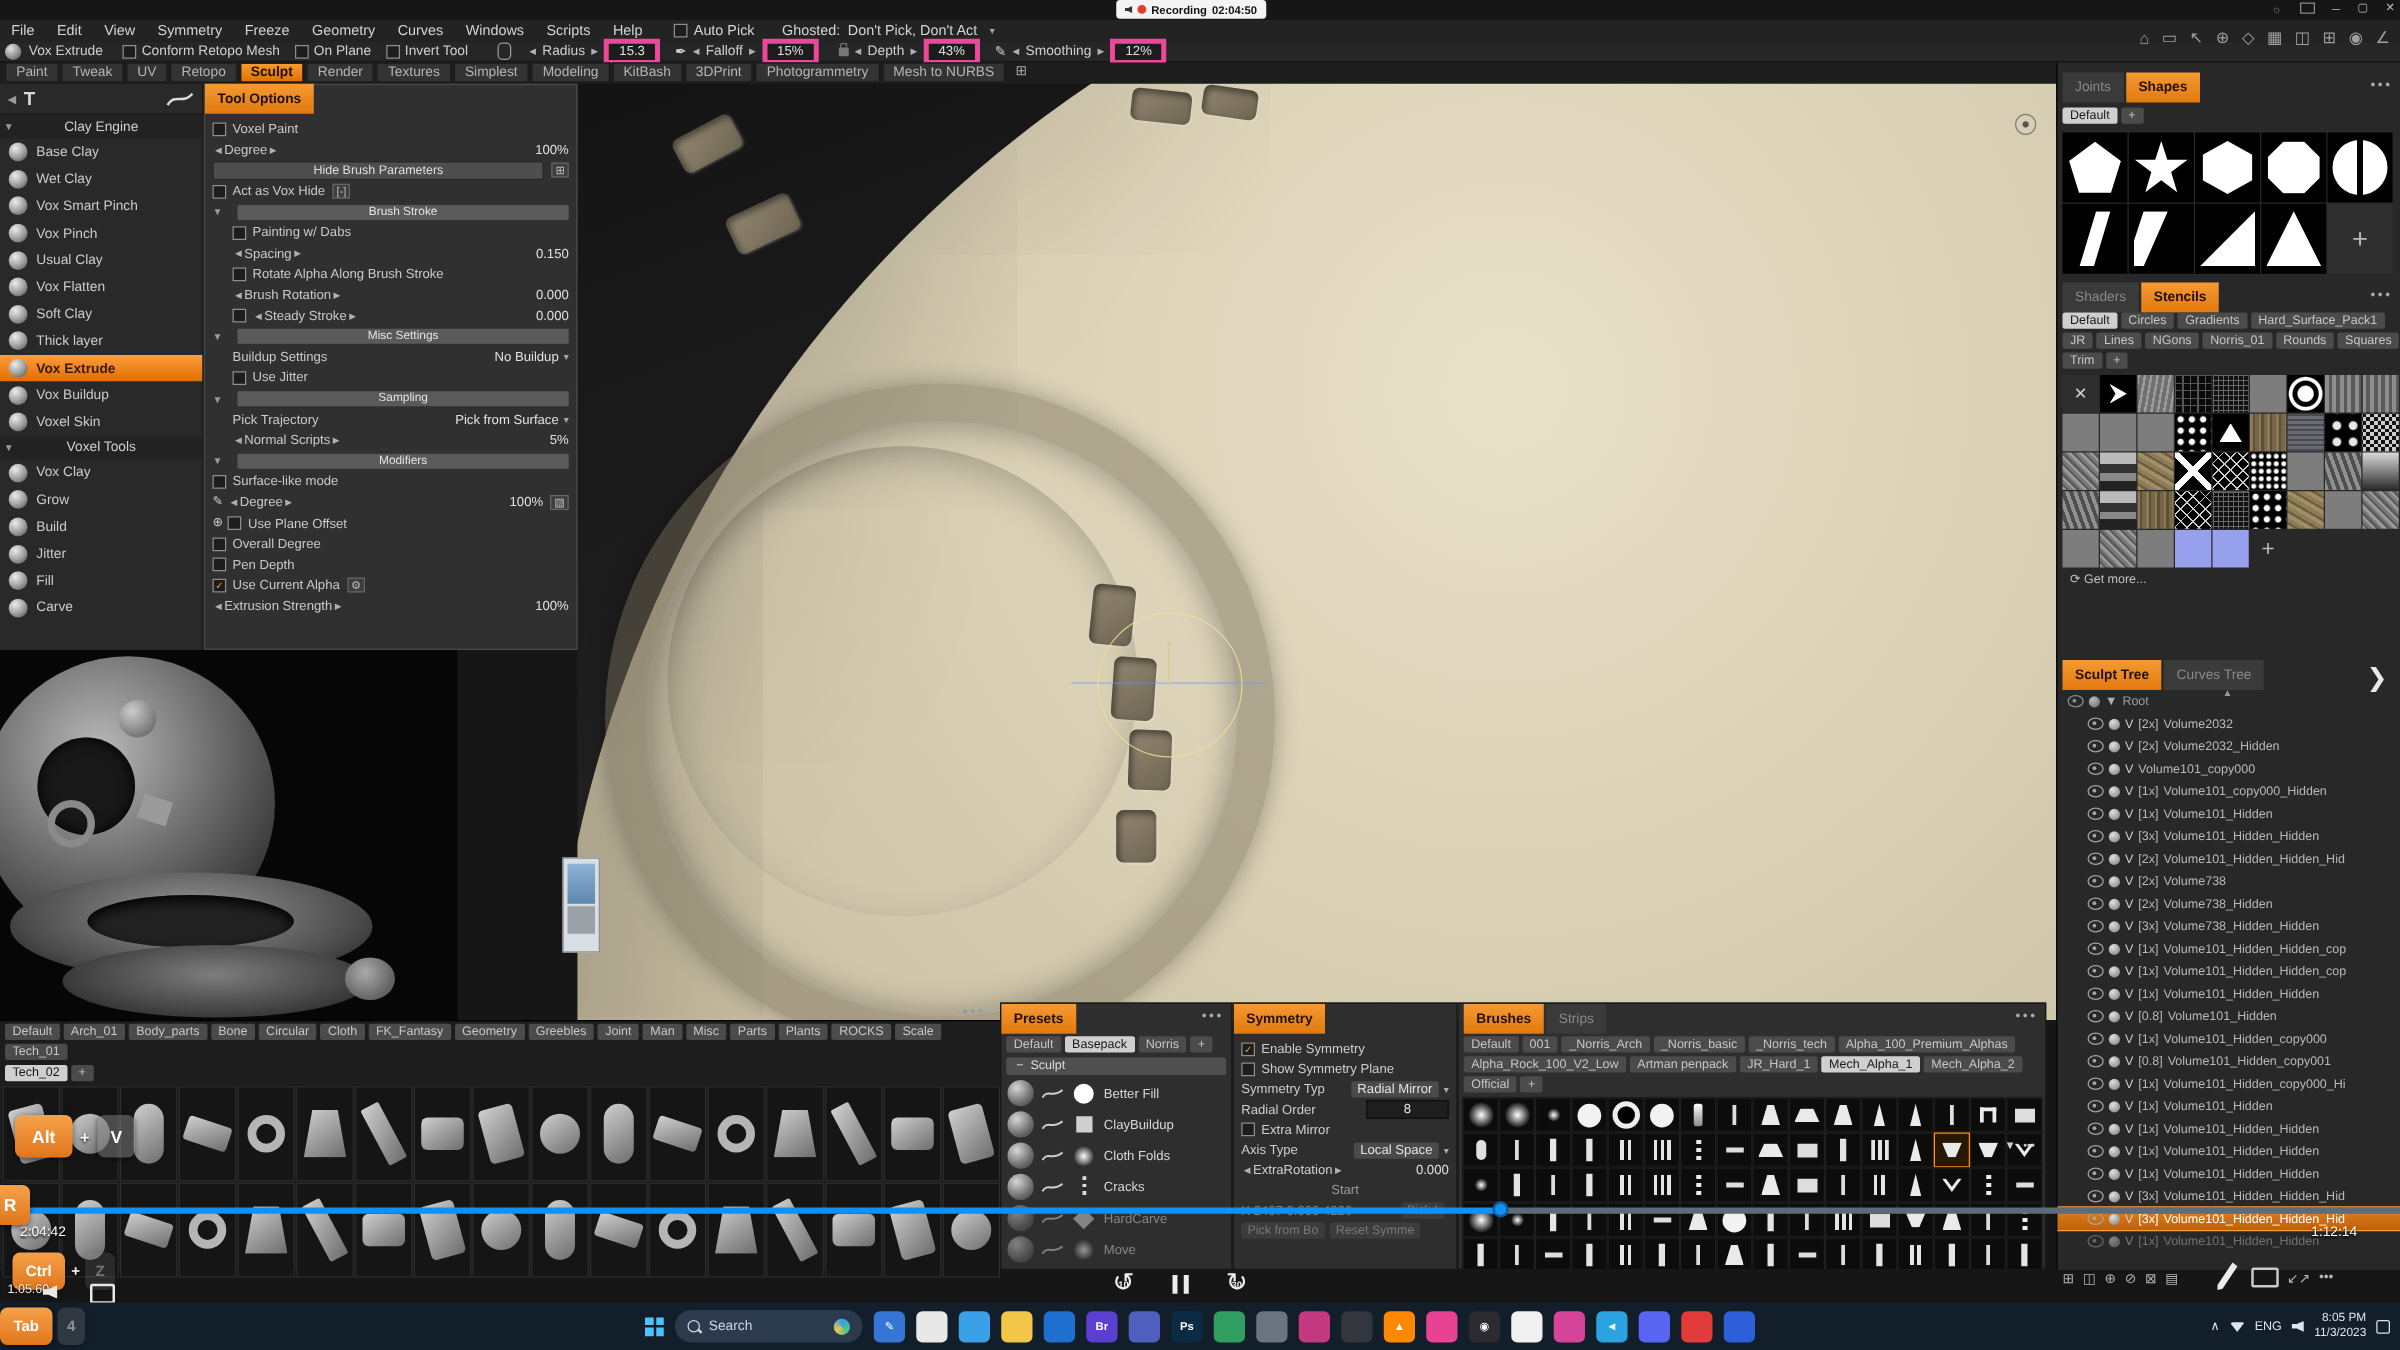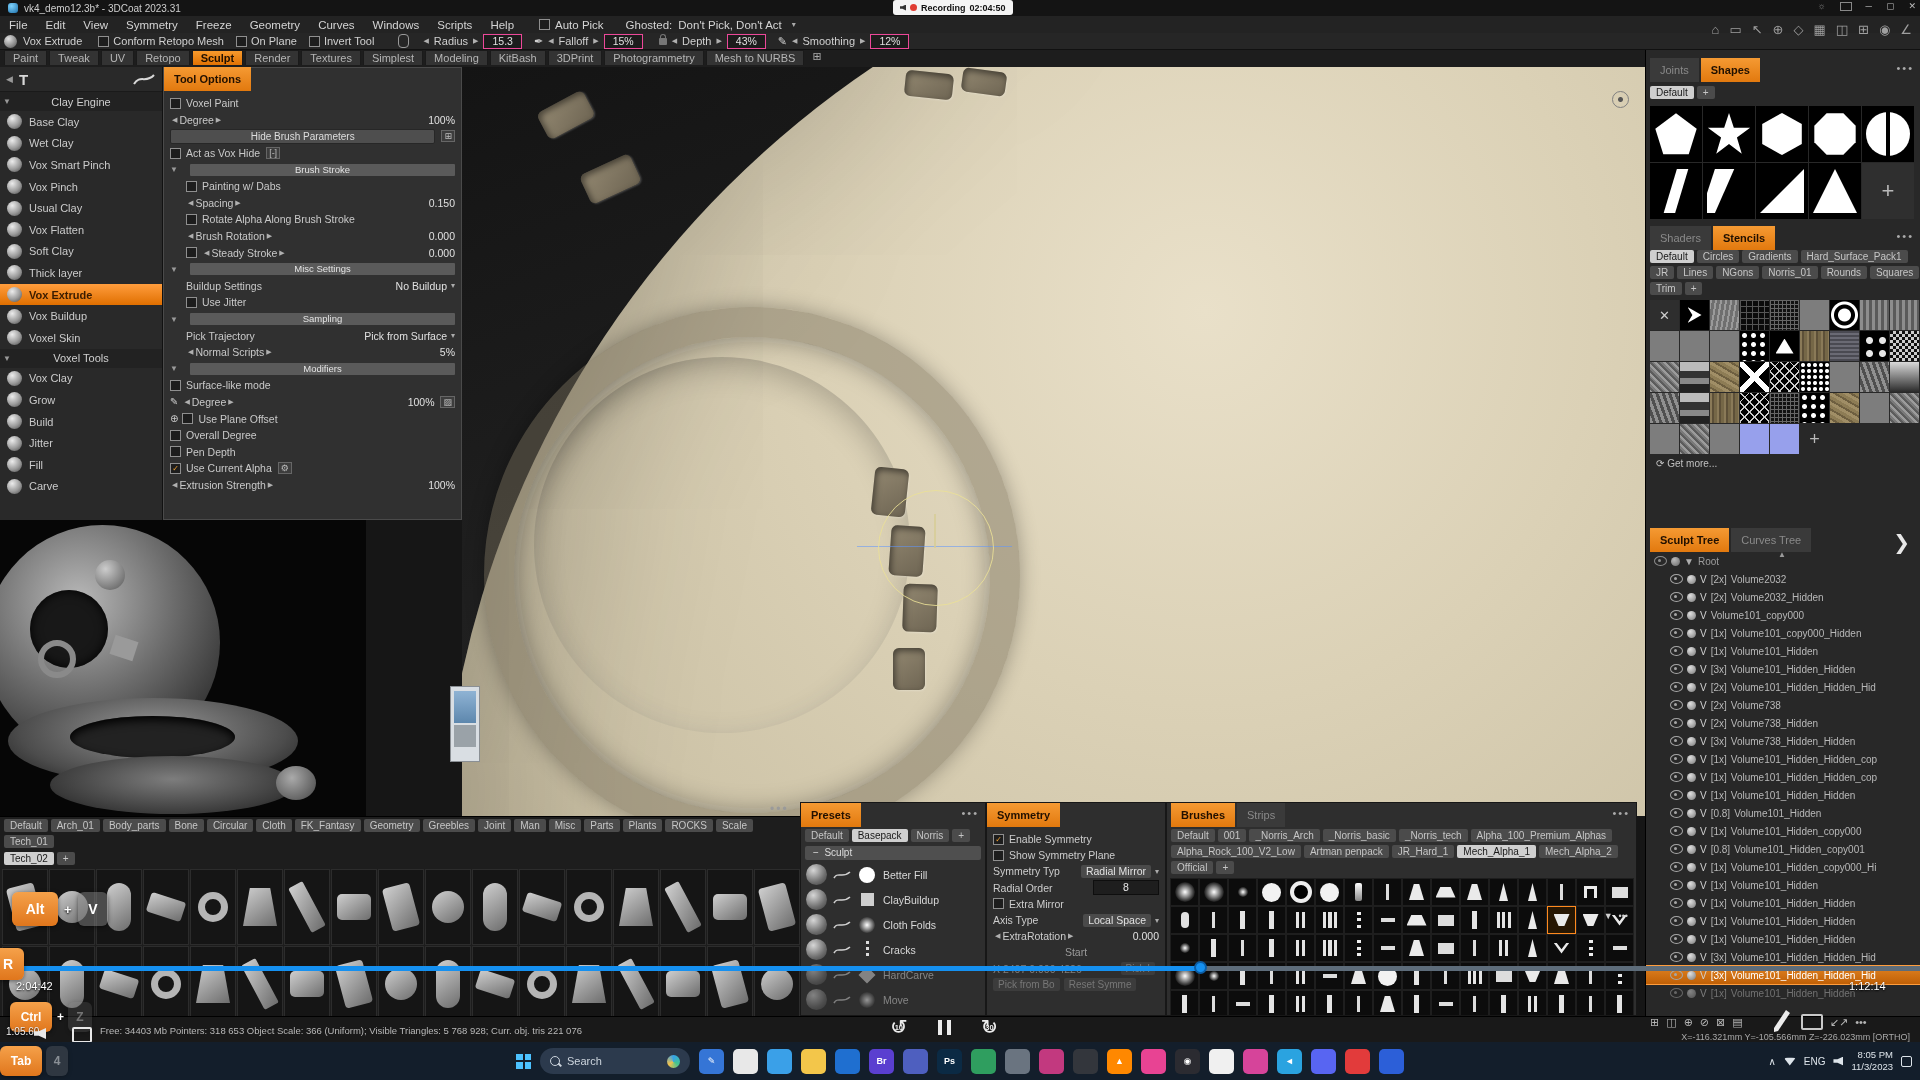--- a/index.html
+++ b/index.html
@@ -11,21 +11,21 @@
   #winbtns{position:absolute;right:4px;top:1px;display:flex;gap:14px;font-size:9px;color:#bbb;align-items:center;}
   #recpill{position:absolute;left:893px;top:0;height:15px;background:#f4f4f4;border-radius:3px;display:flex;align-items:center;gap:4px;padding:0 7px;color:#111;font-size:9px;font-weight:bold;}
   .reddot{width:7px;height:7px;border-radius:50%;background:#e03c31;}
   .minispk{width:6px;height:6px;background:#333;clip-path:polygon(0 30%,40% 30%,100% 0,100% 100%,40% 70%,0 70%);}
   #menubar{position:absolute;left:0;top:16px;width:1920px;height:17px;background:#232323;display:flex;align-items:center;font-size:11.5px;color:#d4d4d4;border-bottom:1px solid #111;}
   .mitem{padding:0 9px;}
   .check{width:9px;height:9px;border:1px solid #8f8f8f;background:#1d1d1d;display:inline-block;vertical-align:middle;font-size:8px;line-height:9px;text-align:center;color:#f0a030;}
   #toolbar{position:absolute;left:0;top:33px;width:1920px;height:17px;background:#262626;display:flex;align-items:center;font-size:11px;color:#d0d0d0;border-bottom:1px solid #111;gap:6px;padding-left:4px;box-sizing:border-box;}
   .tball{width:13px;height:13px;border-radius:50%;background:radial-gradient(circle at 35% 30%,#e3e3e3,#8a8a8a 60%,#4a4a4a);}
   .arr{font-size:7px;color:#b0b0b0;margin:0 2px;}
-  .vbox{background:#1c1c1c;border:1px solid #ec4899;padding:0 8px;height:13px;line-height:13px;color:#e0e0e0;font-size:10.5px;}
+  .vbox{background:#1c1c1c;border:4px solid #ec4899;padding:0 8px;height:13px;line-height:13px;color:#e0e0e0;font-size:10.5px;}
   .mouseic{width:9px;height:12px;border:1px solid #999;border-radius:4px;}
   .lockic{width:8px;height:7px;background:#777;border-radius:1px;position:relative;margin-left:4px;}
   .lockic:before{content:"";position:absolute;left:1px;top:-4px;width:4px;height:4px;border:1px solid #777;border-bottom:none;border-radius:3px 3px 0 0;}
   #topright-icons{position:absolute;right:8px;top:22px;display:flex;gap:10px;align-items:center;color:#9f9f9f;font-size:13px;}
   #tabbar{position:absolute;left:0;top:50px;width:1645px;height:17px;background:#1d1d1d;display:flex;align-items:flex-start;padding-left:4px;box-sizing:border-box;}
   .wtab{padding:1px 8px;margin-right:2px;background:#333;border:1px solid #1a1a1a;border-bottom:none;color:#b5b5b5;font-size:11px;white-space:nowrap;}
   .wtab.active{background:linear-gradient(#f79a2d,#e07203);color:#201000;font-weight:bold;}
   .tabplus{margin-left:6px;color:#aaa;font-size:11px;}
   
   #lefttools{position:absolute;left:0;top:67px;width:163px;height:453px;background:#292929;border-right:1px solid #111;box-sizing:border-box;overflow:hidden;}
@@ -219,24 +219,20 @@
   #floatthumb .imgg{margin:0 3px;height:22px;background:#9aa2a8;}
   #timer-ovl{position:absolute;left:6px;top:1026px;color:#f0f0f0;font-size:10px;z-index:41;text-shadow:0 1px 2px #000;}
   .ovlic{position:absolute;z-index:41;color:#e8e8e8;}
   svg{display:block;}
 </style>
 </head>
 <body>
 
 <div id="screen">
 
-  <div id="titlebar">
-    <span class="appicon"></span>
-    <span>vk4_demo12.3b* - 3DCoat 2023.31</span>
-  </div>
   <div id="recpill">
     <span class="minispk"></span>
     <span class="reddot"></span>
     <span>Recording</span>
     <span>02:04:50</span>
   </div>
   <div id="winbtns">
     <span style="color:#888;">☼</span>
     <span style="width:10px;height:7px;border:1px solid #888;display:inline-block;"></span>
     <span>─</span>
@@ -1422,24 +1418,20 @@
       <span>⊠</span>
       <span>▤</span>
       <svg width="26" height="28" style="margin-left: 18px;">
         <path d="M6 24 L10 23 L22 5 L18 2 L6 20 Z" fill="#ececec"></path>
       </svg>
       <span style="width: 18px; height: 12px; border: 2px solid rgb(201, 201, 201); border-radius: 2px; display: inline-block;"></span>
       <span>↙↗</span>
       <span>•••</span>
     </div>
 
-  <div id="statusbar">
-    <div id="statusleft">Free: 34403 Mb    Pointers: 318 653    Object Scale: 366 (Uniform);  Visible Triangles: 5 768 928;  Curr. obj. tris  221 076</div>
-    <div id="statusxyz">X=-116.321mm  Y=-105.566mm  Z=-226.023mm  [ORTHO]</div>
-  </div>
 
   <div id="timeline">
     <div id="tl-left" style="width: 1200px;"></div>
       <div id="tl-right" style="width: 720px;"></div>
     <div id="tl-marker" style="left: 1194px;"></div>
   </div>
   <div class="tl-time" style="left:16px;top:980px;">2:04:42</div>
   <div class="tl-time" style="left:1849px;top:980px;">1:12:14</div>
 
   <div id="playback">

